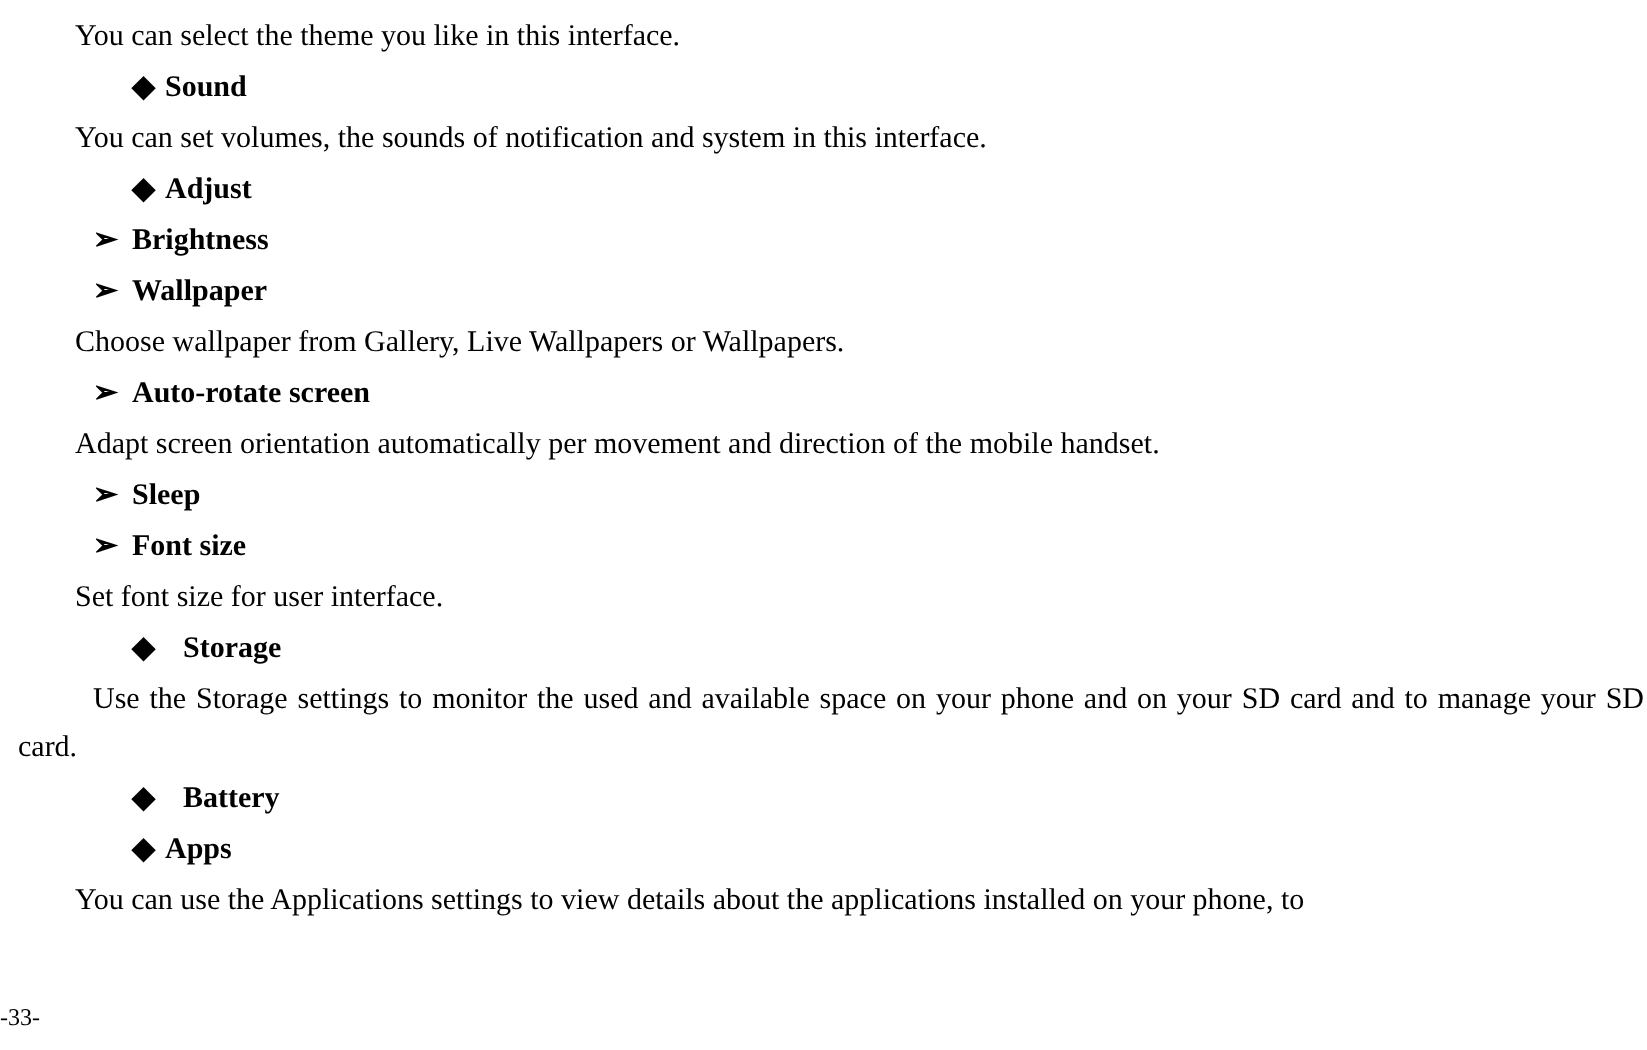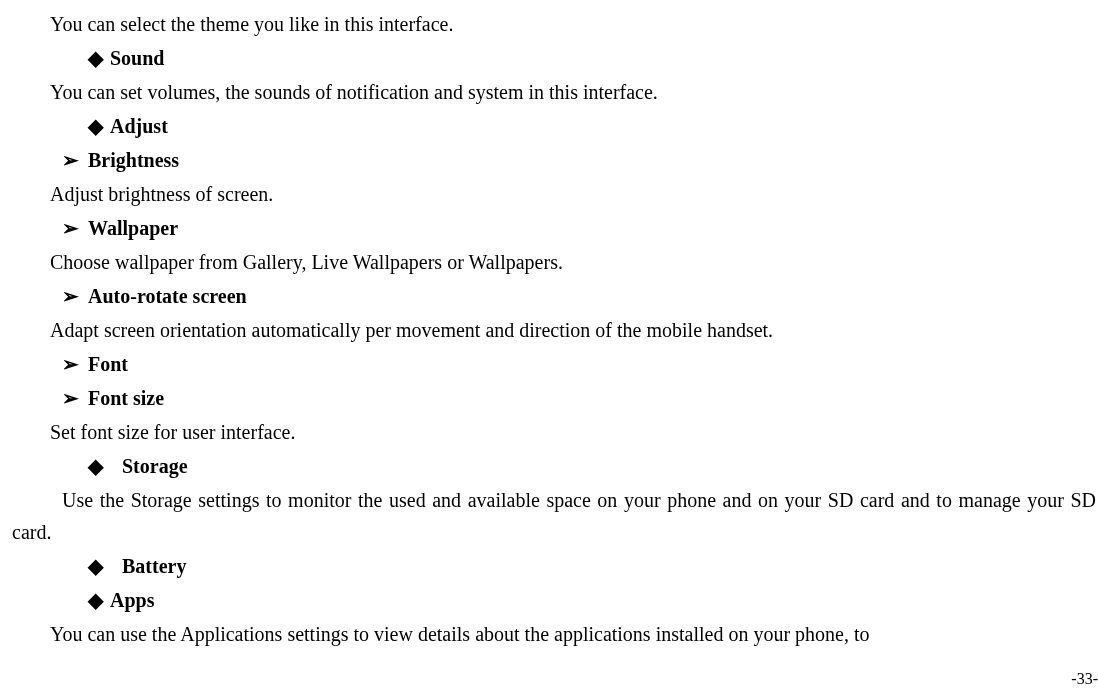--- a/index.html
+++ b/index.html
@@ -55,21 +55,21 @@
       flex-shrink: 0;
       font-family: Arial, sans-serif;
     }
     .arrow-label {
     }
     .page-number {
       position: absolute;
       bottom: 8px;
       left: 0;
       right: 0;
-      text-align: right;
+      text-align: left;
       font-size: 16px;
     }
     .outdent {
       margin-left: -50px;
     }
   </style>
 </head>
 <body>
 
 <div class="content">
@@ -84,37 +84,36 @@
 
   <div class="diamond-item">
     <span class="diamond-bullet">◆</span>
     <span class="diamond-label">Adjust</span>
   </div>
 
   <div class="arrow-item">
     <span class="arrow-bullet">➢</span>
     <span class="arrow-label">Brightness</span>
   </div>
-  <div class="body-text">Adjust brightness of screen.</div>
 
   <div class="arrow-item">
     <span class="arrow-bullet">➢</span>
     <span class="arrow-label">Wallpaper</span>
   </div>
   <div class="body-text">Choose wallpaper from Gallery, Live Wallpapers or Wallpapers.</div>
 
   <div class="arrow-item">
     <span class="arrow-bullet">➢</span>
     <span class="arrow-label">Auto-rotate screen</span>
   </div>
   <div class="body-text">Adapt screen orientation automatically per movement and direction of the mobile handset.</div>
 
   <div class="arrow-item">
     <span class="arrow-bullet">➢</span>
-    <span class="arrow-label">Font</span>
+    <span class="arrow-label">Sleep</span>
   </div>
 
   <div class="arrow-item">
     <span class="arrow-bullet">➢</span>
     <span class="arrow-label">Font size</span>
   </div>
   <div class="body-text">Set font size for user interface.</div>
 
   <div class="diamond-item diamond-item-wide">
     <span class="diamond-bullet">◆</span>

